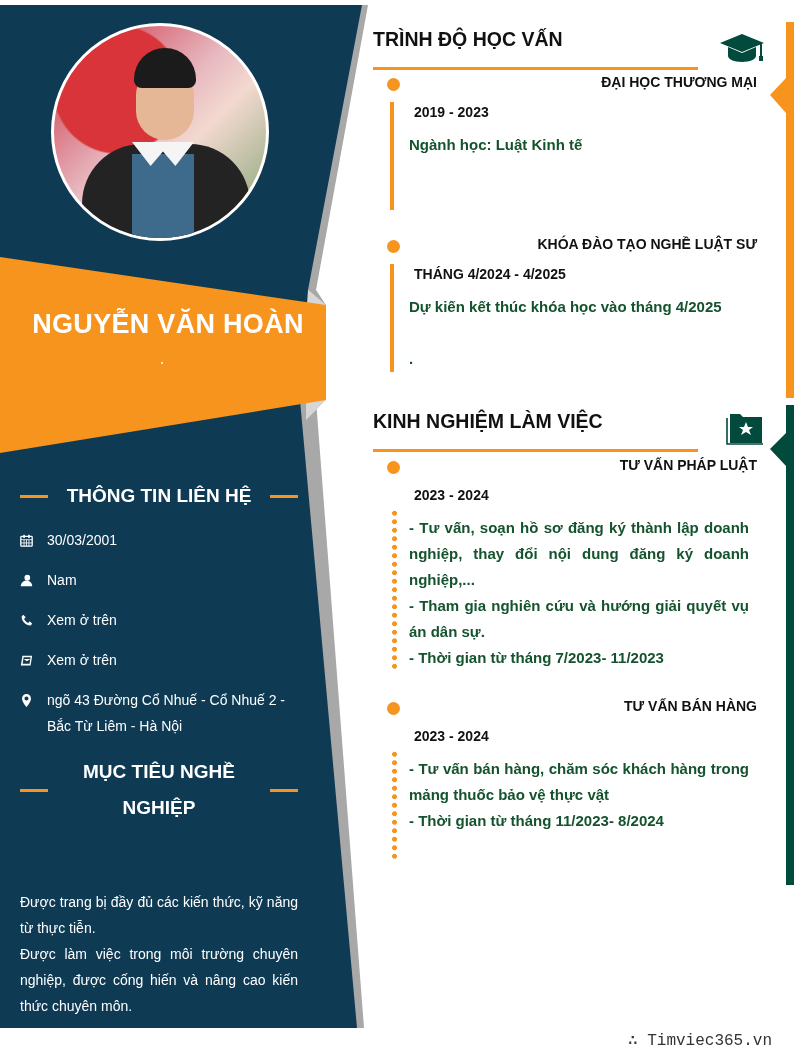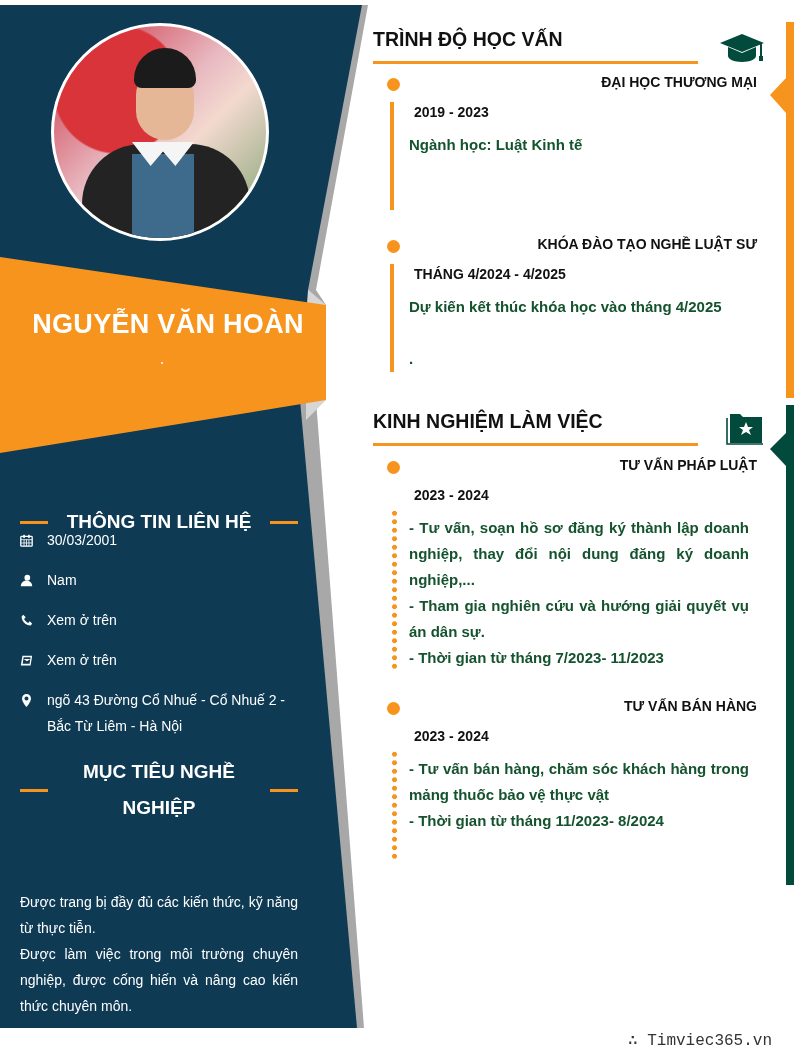--- a/index.html
+++ b/index.html
@@ -43,21 +43,21 @@
 
   .objective {
     position: absolute; left: 20px; top: 889px; width: 278px;
     color: #ffffff; font-size: 14px; line-height: 26px; text-align: justify;
   }
   .objective p { margin: 0; }
 
   
   .sec-title {
     position: absolute; left: 373px; width: 325px; font-size: 19.5px; font-weight: bold; color: #111;
-    padding-bottom: 10px; border-bottom: 3px solid #f7941d;
+    padding-bottom: 16px; border-bottom: 3px solid #f7941d;
   }
   .sec-icon { position: absolute; }
   .sec-icon svg { display: block; }
 
   .item { position: absolute; left: 387px; width: 370px; }
   .item .bullet { position: absolute; left: 0; top: 6px; width: 13px; height: 13px; border-radius: 50%; background: #f7941d; }
   .item .ititle { margin-left: 27px; font-size: 14px; font-weight: bold; color: #111; line-height: 20px; text-align: right; }
   .item .idate { margin-left: 27px; margin-top: 10px; font-size: 14px; font-weight: bold; color: #111; line-height: 20px; }
   .item .vline { position: absolute; left: 3px; width: 4px; background: #f7941d; }
   .item .dots { position: absolute; left: 5px; width: 5px;
@@ -92,21 +92,21 @@
   <div class="body"></div>
   <div class="sweater"></div>
   <div class="face"></div>
   <div class="hair"></div>
   <div class="collar"></div>
 </div>
 
 <div class="name">NGUYỄN VĂN HOÀN</div>
 <div class="name-dot"></div>
 
-<div class="side-heading" style="top:504px;justify-content:space-between;">
+<div class="side-heading" style="top:478px;justify-content:space-between;">
   <span class="dash"></span>
   <span class="htext">THÔNG TIN LIÊN HỆ</span>
   <span class="dash"></span>
 </div>
 
 <div class="contact-list">
   <div class="contact-item">
     <span class="cicon">
       <svg viewBox="0 0 16 16">
           <rect x="1" y="3" width="14" height="12" rx="1" fill="none" stroke="#fff" stroke-width="1.6"></rect>

